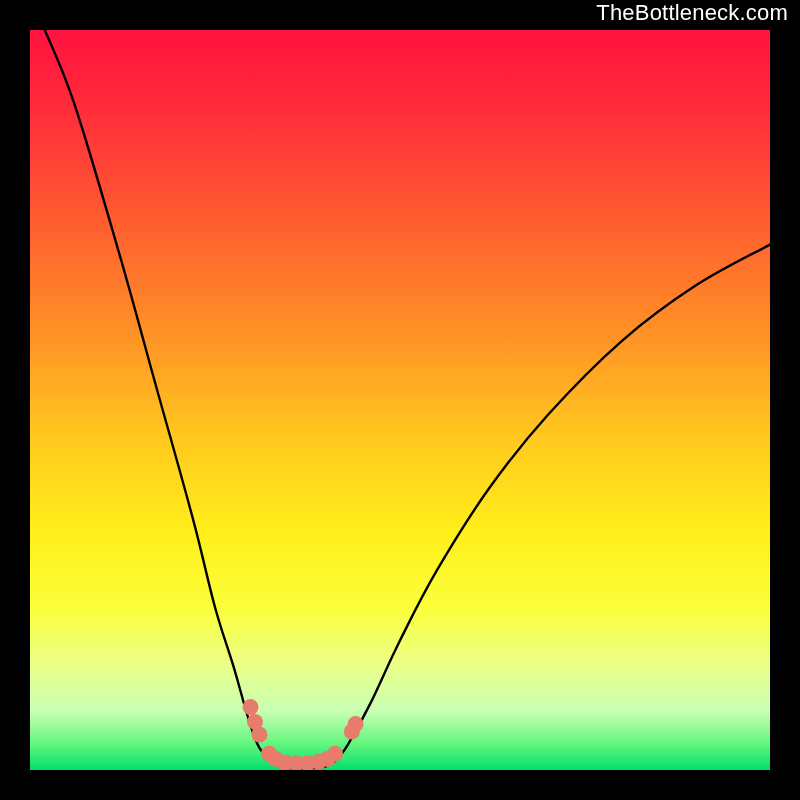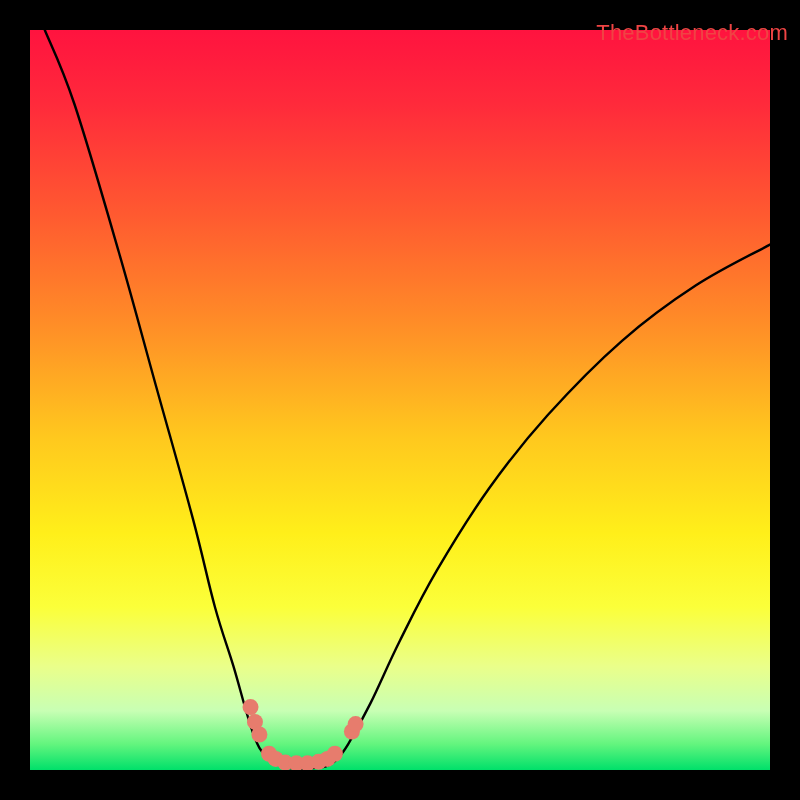--- a/index.html
+++ b/index.html
@@ -11,26 +11,26 @@
     overflow: hidden;
   }
   .outer {
     width: 800px;
     height: 800px;
     background: #000;
     position: relative;
   }
   .watermark {
     position: absolute;
-    top: 20px;
+    top: 0;
     right: 12px;
     font-family: Arial, Helvetica, sans-serif;
     font-size: 22px;
     font-weight: 500;
-    color: #ef4444;
+    color: #ffffff;
     letter-spacing: 0.2px;
     z-index: 5;
   }
   .plot-wrap {
     position: absolute;
     left: 30px;
     top: 30px;
     width: 740px;
     height: 740px;
   }

